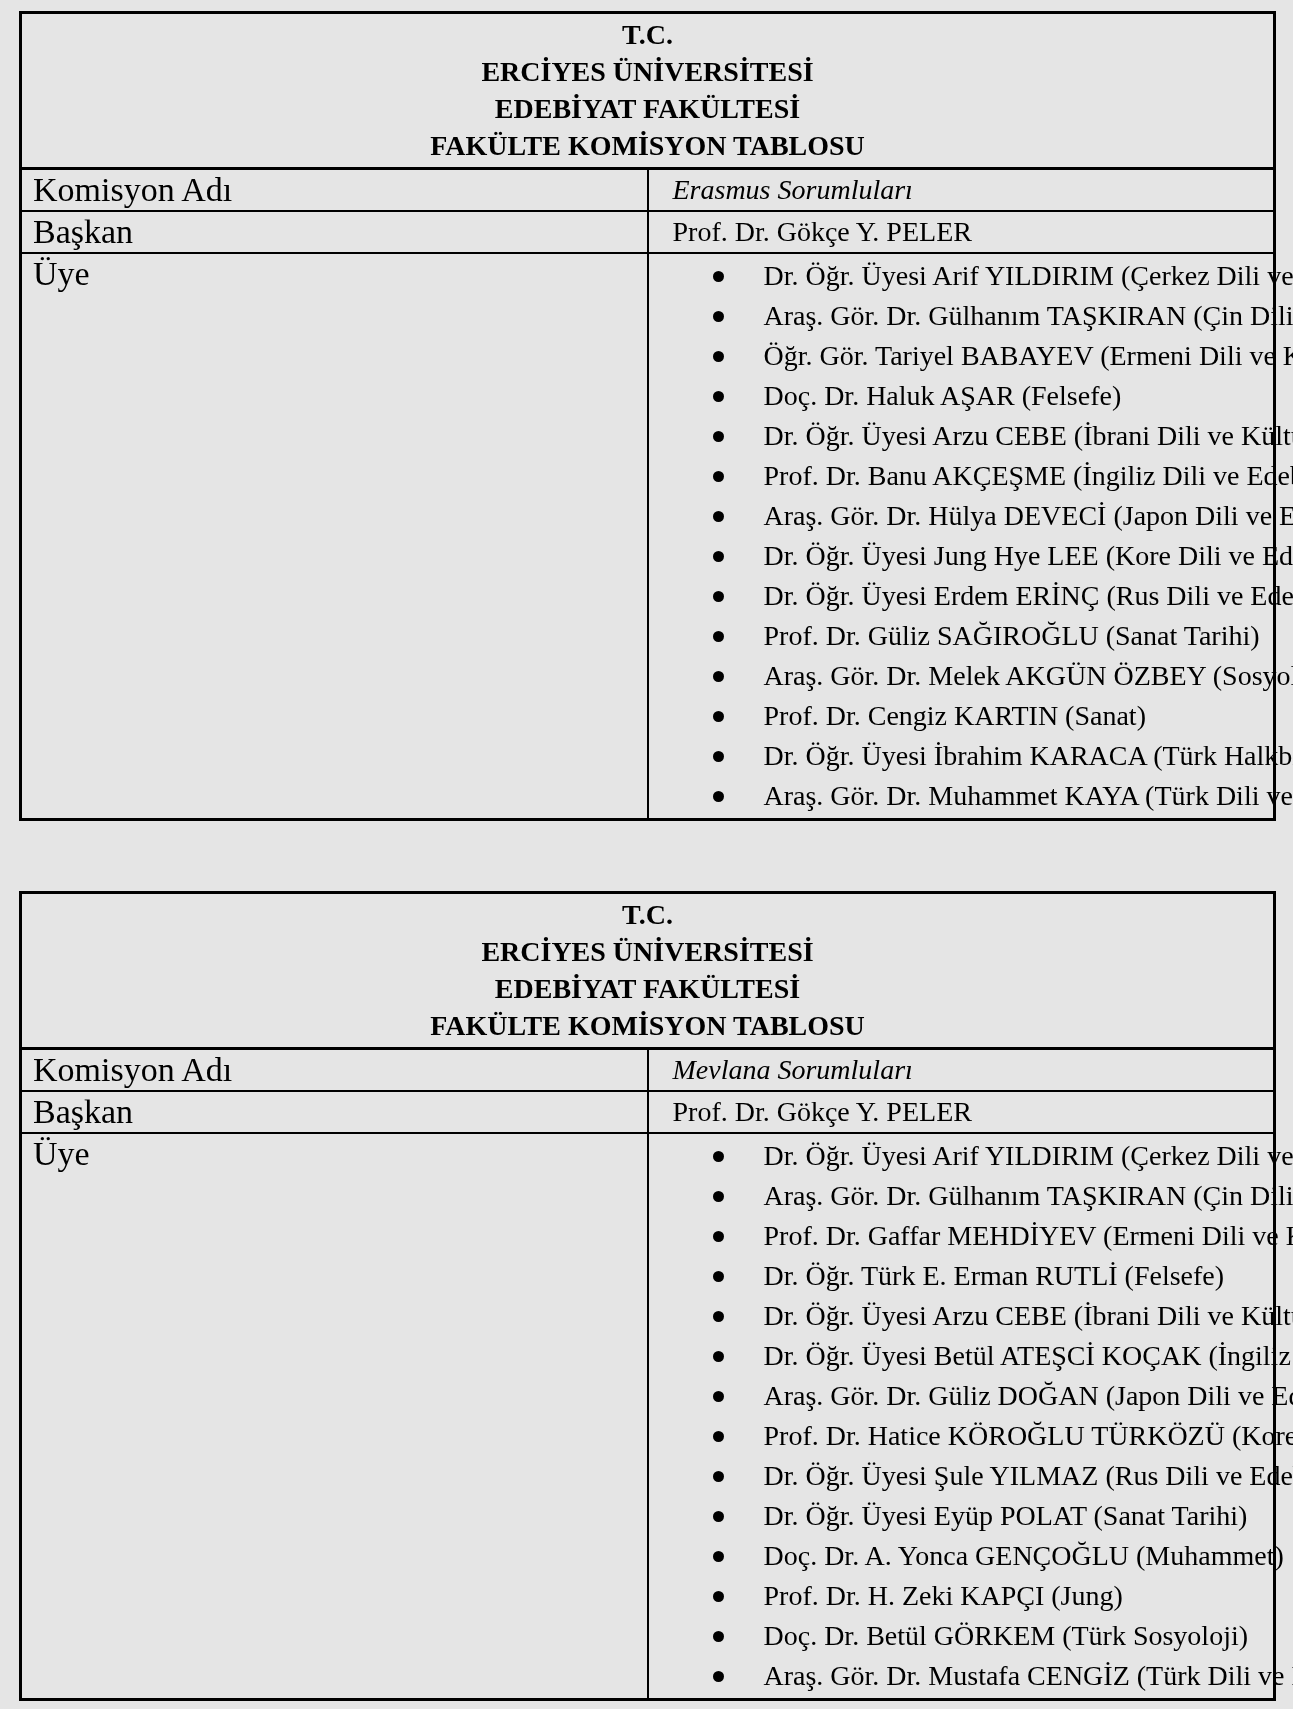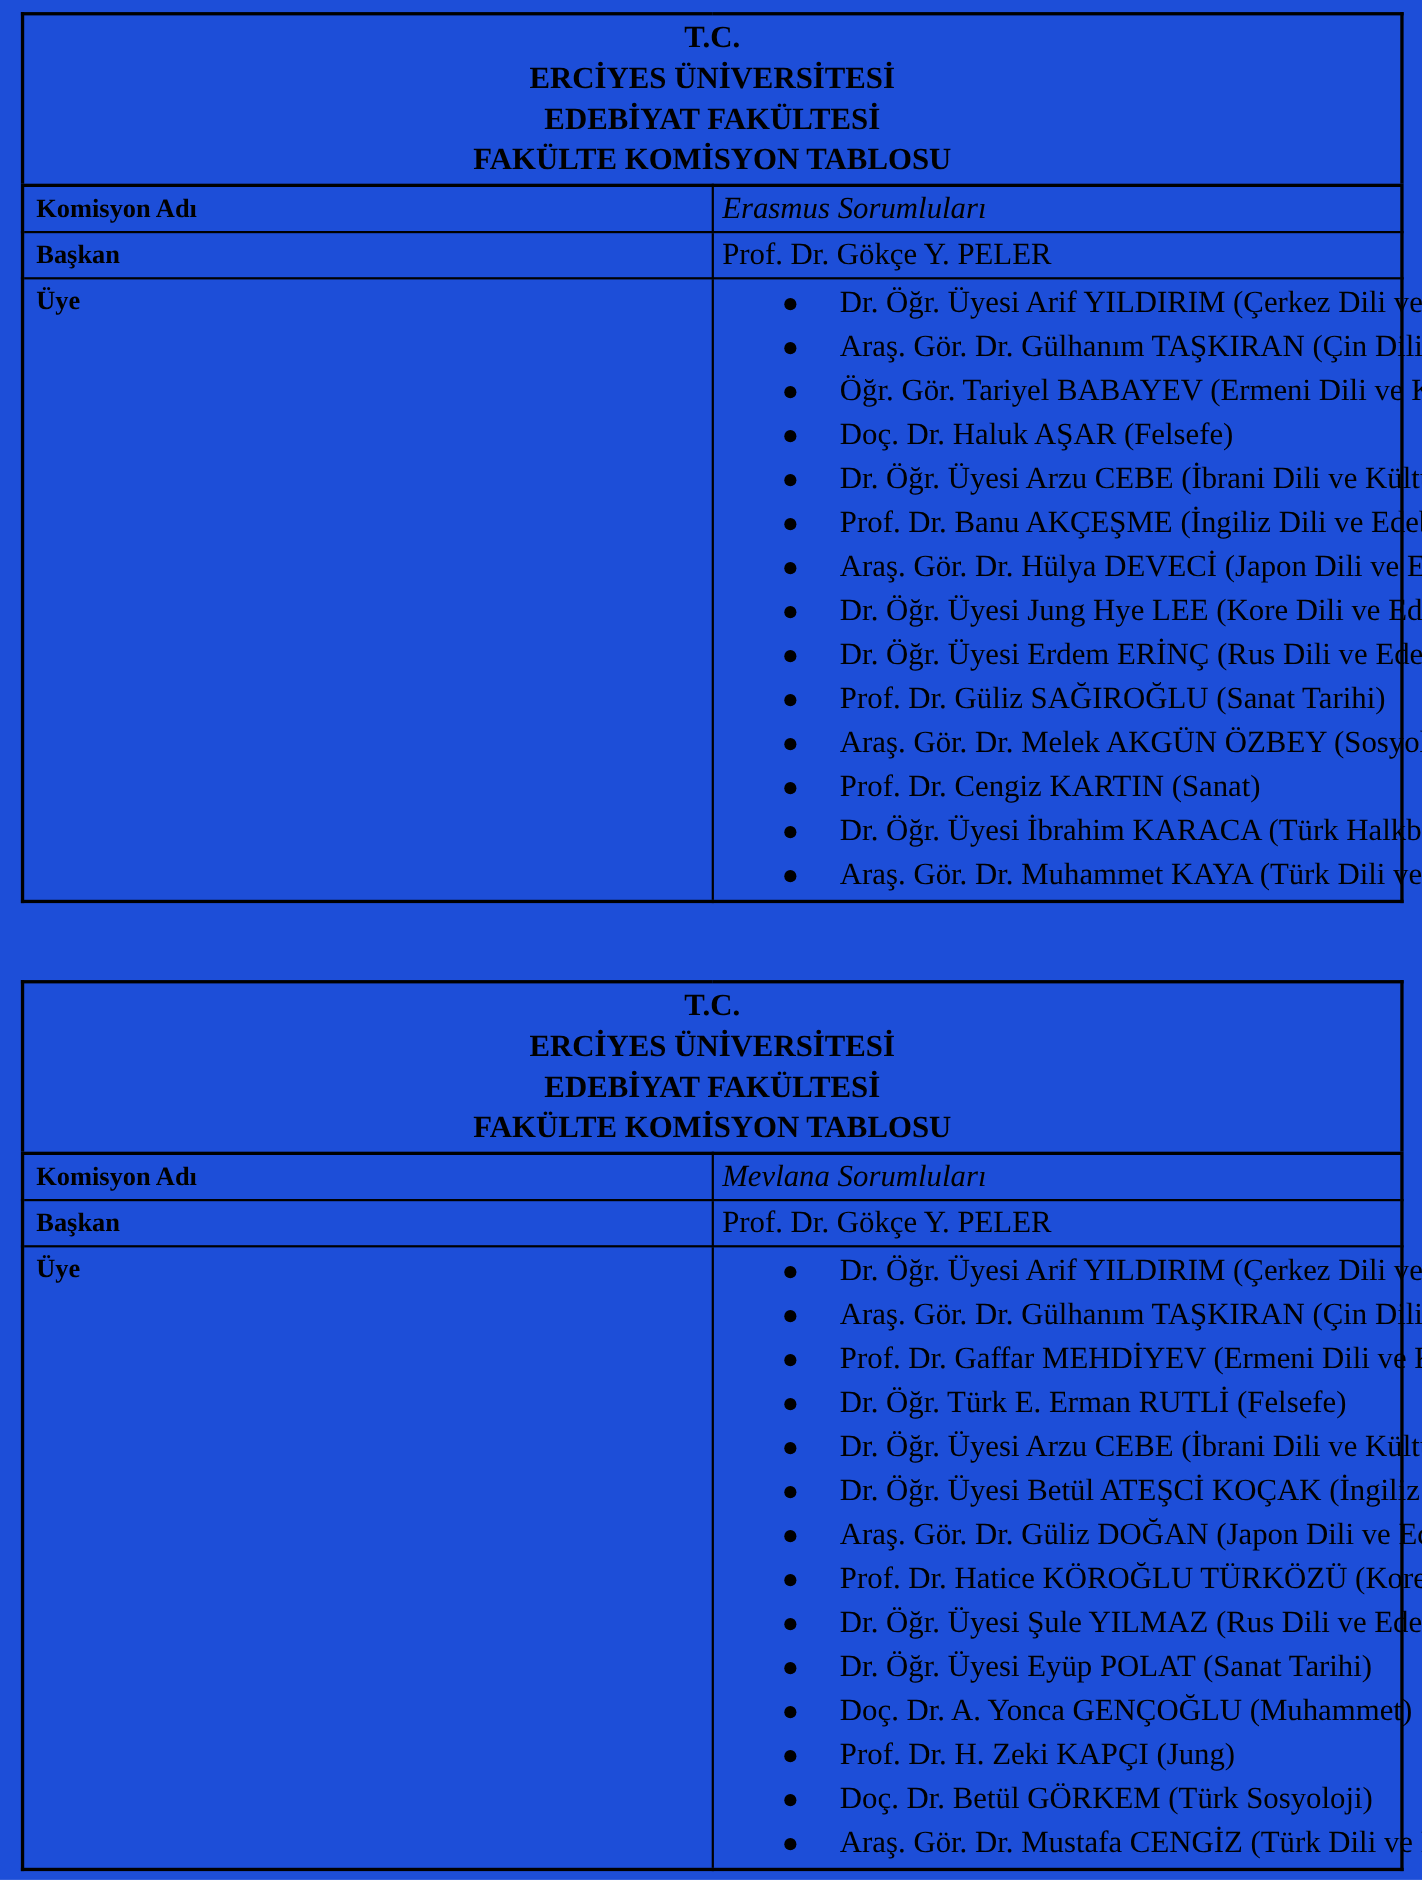--- a/index.html
+++ b/index.html
@@ -8,21 +8,21 @@
     background: #ffffff;
     color: #000000;
     font-family: "Liberation Serif", "DejaVu Serif", serif;
   }
   .page {
     position: relative;
     width: 1293px;
     height: 1709px;
     box-sizing: border-box;
     padding: 11px 17px 0 19px;
-    background: #1d4ed8;
+    background: #e5e5e5;
     overflow: hidden;
   }
   table.komisyon-table {
     width: 1257px;
     border-collapse: collapse;
     table-layout: fixed;
     border: 3px solid #000000;
   }
   table.komisyon-table + table.komisyon-table {
     margin-top: 70px;
@@ -35,29 +35,29 @@
   td.title-cell {
     text-align: center;
     font-weight: bold;
     font-size: 28px;
     line-height: 37px;
     padding: 2px 0 3px 0;
     border-bottom: 3px solid #000000 !important;
   }
   td.label-cell {
     width: 234px;
-    font-weight: bold;
-    font-size: 24px;
+    font-weight: normal;
+    font-size: 34px;
     line-height: 34px;
     padding: 3px 0 3px 11px;
   }
   td.value-cell {
     font-size: 28px;
     line-height: 34px;
-    padding: 3px 0 3px 8px;
+    padding: 3px 0 3px 24px;
   }
   td.value-cell.italic {
     font-style: italic;
   }
   td.members-cell {
     padding: 2px 0 2px 0;
   }
   ul.member-list {
     list-style: none;
     margin: 0;

